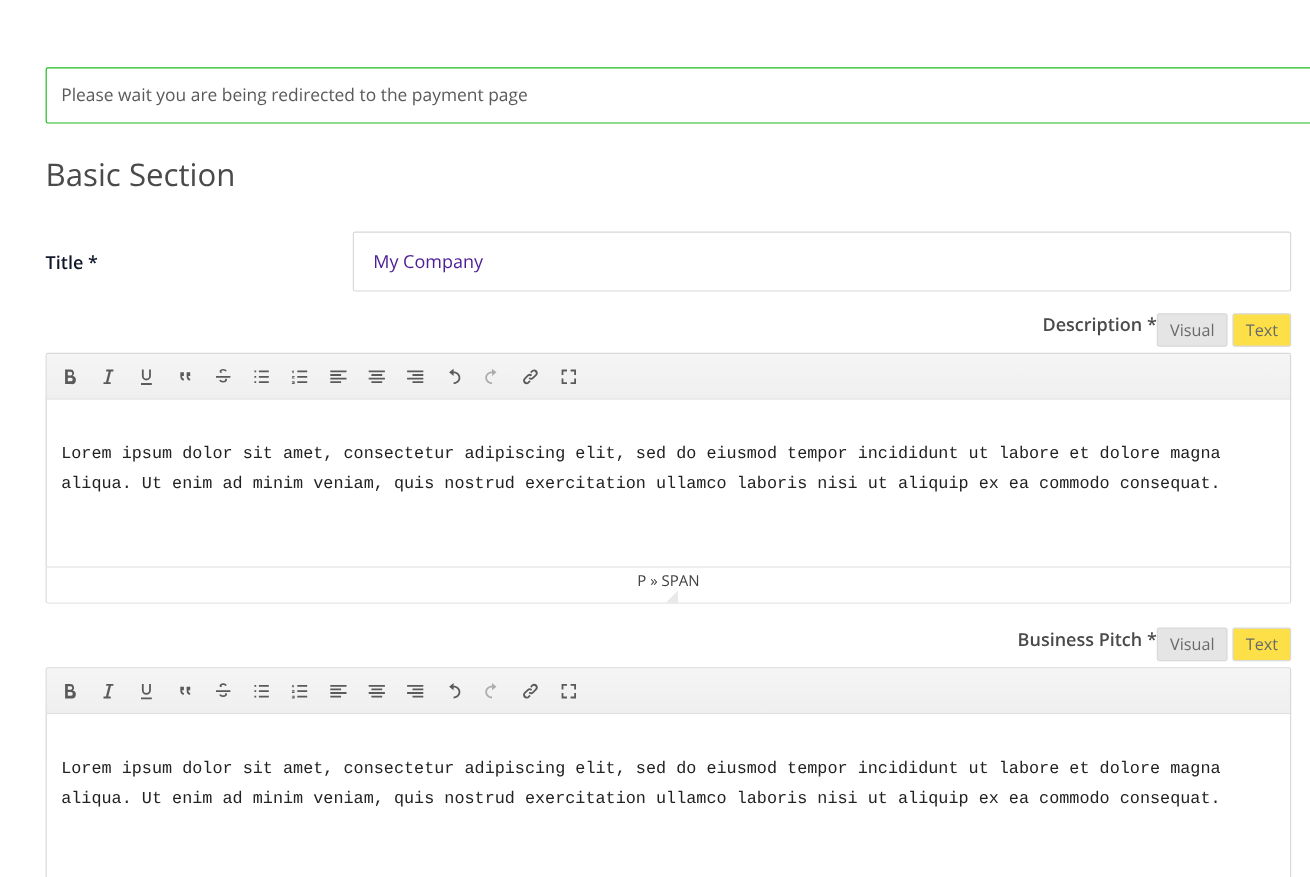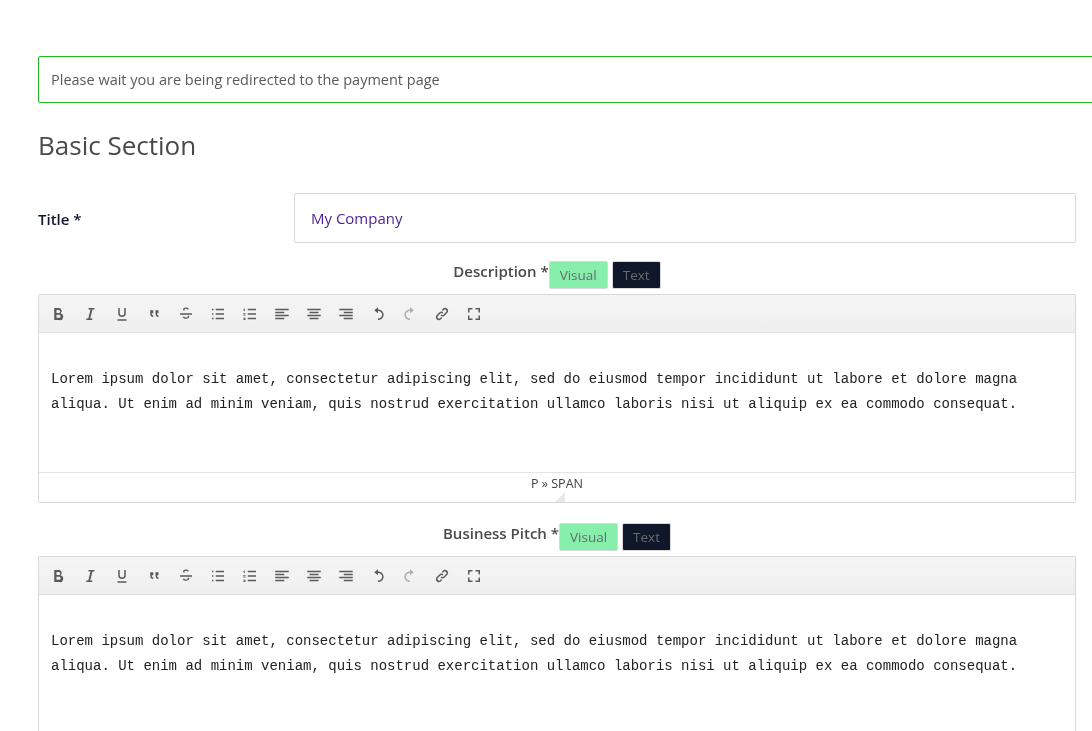--- a/index.html
+++ b/index.html
@@ -4,25 +4,25 @@
 <style>
 * { box-sizing: border-box; margin: 0; padding: 0; }
 body { font-family: "Open Sans", "Helvetica Neue", Arial, sans-serif; background: #fff; color: #4a4a4a; width: 1092px; height: 731px; overflow: hidden; }
 .wrap { padding: 56px 0 0 38px; }
 .alert { border: 1px solid #1fbb1f; background: #fff; padding: 13px 12px; color: #5a5a5a; font-size: 14.5px; margin-bottom: 24px; margin-right: -2px; border-radius: 2px; }
 h2.section { font-weight: 400; font-size: 26px; color: #4a4a4a; margin-bottom: 30px; }
 .row { display: flex; align-items: flex-start; margin-bottom: 18px; }
 .row .label { width: 256px; font-weight: 600; font-size: 15px; color: #0f172a; padding-top: 16px; }
 .row .field { flex: 1; padding-right: 16px; }
 input.text { width: 100%; border: 1px solid #d8d8d8; padding: 14px 16px; font-size: 15px; color: #4c1d95; font-family: inherit; border-radius: 2px; }
-.editor-header { display: flex; align-items: flex-start; justify-content: center; margin-bottom: 5px; padding-right: 16px; }
+.editor-header { display: flex; align-items: flex-start; justify-content: flex-end; margin-bottom: 5px; padding-right: 16px; }
 .editor-header .label-inline { font-weight: 600; font-size: 15px; color: #4a4a4a; }
 .tab-group { display: flex; gap: 4px; }
-.tab { border: 1px solid #d8d8d8; background: #86efac; color: #6a6a6a; font-size: 13.5px; padding: 4px 10px; border-radius: 2px; cursor: pointer; }
-.tab.active { background: #0f172a; }
+.tab { border: 1px solid #d8d8d8; background: #e5e5e5; color: #6a6a6a; font-size: 13.5px; padding: 4px 10px; border-radius: 2px; cursor: pointer; }
+.tab.active { background: #fde047; }
 .editor { border: 1px solid #d8d8d8; border-radius: 2px; margin-right: 16px; position: relative; }
 .toolbar { background: linear-gradient(#f5f5f5, #efefef); border-bottom: 1px solid #e0e0e0; padding: 8px 8px 7px 8px; display: flex; gap: 10px; align-items: center; }
 .tbtn { width: 22px; height: 22px; display: flex; align-items: center; justify-content: center; color: #5a5a5a; cursor: pointer; fill: #5a5a5a; }
 .tbtn svg { width: 18px; height: 18px; }
 .tbtn.dim { opacity: 0.45; }
 .content { padding: 10px 12px; min-height: 115px; font-family: Liberation Mono, monospace; font-size: 14px; line-height: 1.75; color: #222; margin-top: 24px; }
 .statusbar { border-top: 1px solid #e3e3e3; font-size: 12.5px; color: #404040; padding: 2px 10px 2px 10px; background: #fff; display: flex; justify-content: space-between; align-items: center; flex-direction: column; }
 .resize { width: 0; height: 0; border-style: solid; border-width: 0 0 10px 10px; border-color: transparent transparent #c9c9c9 transparent; margin-right: -6px; margin-bottom: -2px; opacity: 0.4; }
 .editor-block { margin-bottom: 20px; }
 </style>

